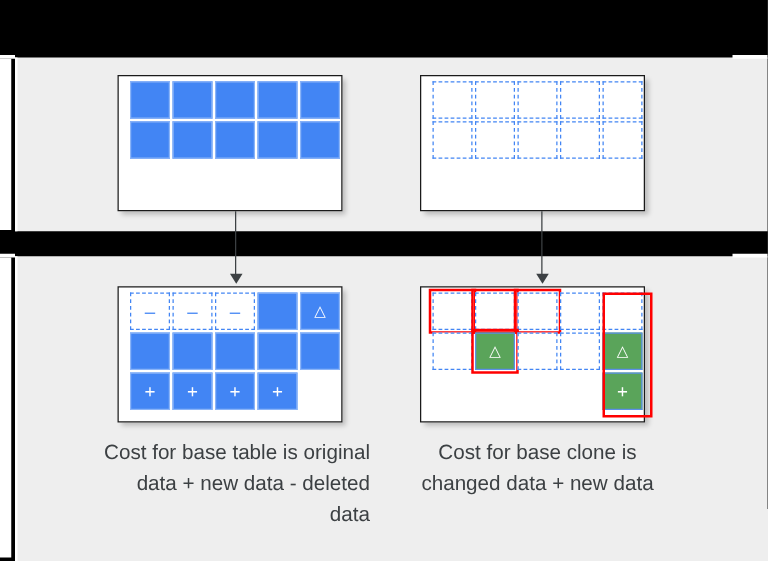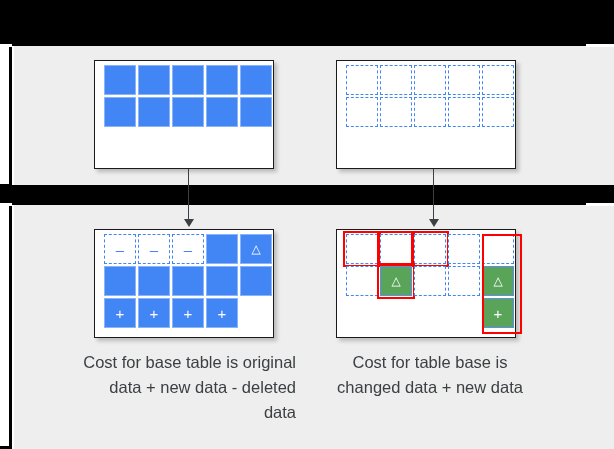--- a/index.html
+++ b/index.html
@@ -295,15 +295,15 @@
   <div class="arrow arrow-left">
     <div class="arrow-line"></div>
     <div class="arrow-head"></div>
   </div>
   <div class="arrow arrow-right">
     <div class="arrow-line"></div>
     <div class="arrow-head"></div>
   </div>
 
   <div class="caption cap-left">Cost for base table is original data + new data - deleted data</div>
-  <div class="caption cap-right">Cost for table base is changed data + new data</div>
+  <div class="caption cap-right">Cost for base clone is changed data + new data</div>
 
 </div>
 
 </body></html>

